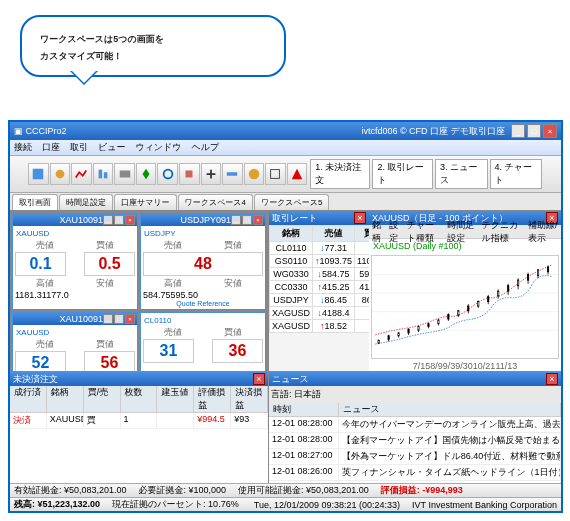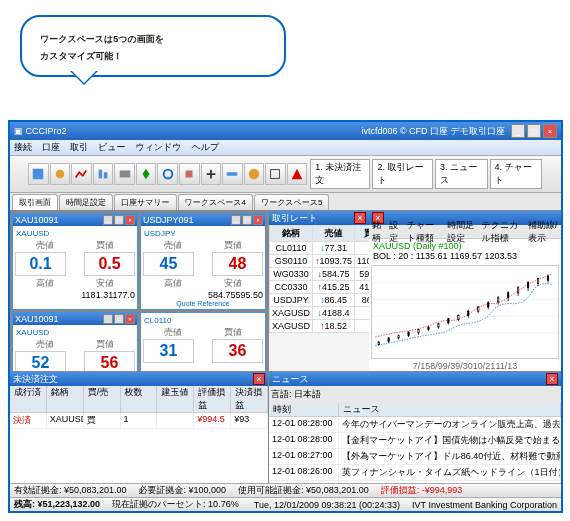--- a/index.html
+++ b/index.html
@@ -20,31 +20,31 @@
 .tbtn svg{width:14px;height:14px}
 .tabbar{background:#e8e8e8;height:18px;display:flex;align-items:flex-end;padding:0 2px;gap:1px;border-bottom:1px solid #888}
 .tab{padding:2px 6px;background:linear-gradient(#fff,#e0e0e0);border:1px solid #aaa;border-bottom:none;border-radius:3px 3px 0 0;font-size:8px}
 .tab.active{background:#fff}
 .workspace{flex:1;display:grid;grid-template-columns:258px 1fr;grid-template-rows:160px 1fr;gap:1px;background:#888;overflow:hidden}
 .panel{background:#f4f4f4;display:flex;flex-direction:column;overflow:hidden}
 .panel-hdr{background:linear-gradient(#4a90e2,#2066c0);color:#fff;height:14px;display:flex;align-items:center;justify-content:space-between;padding:0 3px;font-size:8px}
 .close-x{width:12px;height:12px;background:#e05050;color:#fff;display:flex;align-items:center;justify-content:center;border:1px solid #800}
 .quotes{display:grid;grid-template-columns:1fr 1fr;gap:2px;padding:2px;background:#888}
 .quote-box{background:#fff;border:1px solid #4a90e2;display:flex;flex-direction:column}
-.quote-hdr{background:linear-gradient(#4a90e2,#2066c0);color:#fff;height:12px;display:flex;justify-content:space-between;align-items:center;padding:0 2px;font-size:7px}
+.quote-hdr{background:linear-gradient(#4a90e2,#2066c0);color:#fff;height:12px;display:flex;justify-content:flex-end;align-items:center;padding:0 2px;font-size:7px}
 .quote-mini-btns{display:flex;gap:1px}
 .quote-mini-btns span{width:10px;height:10px;background:#ddd;border:1px solid #888;font-size:6px;display:flex;align-items:center;justify-content:center}
 .quote-mini-btns span.x{background:#e05050;color:#fff}
 .quote-body{flex:1;padding:2px}
 .sym{color:#0066cc;font-size:8px;padding:1px}
 .bidask-labels{display:flex;justify-content:space-around;font-size:7px;color:#666}
 .bidask{display:flex;gap:18px;justify-content:center}
 .price-big{flex:1;border:1px solid #ccc;text-align:center;font-size:16px;font-weight:bold;padding:2px;background:#fff}
 .sub-row{display:flex;justify-content:space-around;font-size:7px;color:#666;margin-top:1px}
-.sub-val{display:flex;justify-content:flex-end;font-size:8px}
+.sub-val{display:flex;justify-content:flex-start;font-size:8px}
 .up{color:#d00000}
 .dn{color:#0066cc}
 .rate-panel{grid-column:2;grid-row:1;display:flex;flex-direction:column}
 .rate-split{display:flex;flex:1;overflow:hidden}
 .rate-table{width:100px;overflow:auto;background:#fff;font-size:7px}
 .rate-table table{width:100%;border-collapse:collapse}
 .rate-table th,.rate-table td{border:1px solid #ddd;padding:1px 2px;text-align:center}
 .rate-table th{background:#e0e8f0}
 .arrow-up{color:#d00000}
 .arrow-dn{color:#0066cc}
@@ -56,21 +56,21 @@
 .chart-canvas svg{width:100%;height:100%}
 .btm-left{grid-column:1;grid-row:2}
 .btm-right{grid-column:2;grid-row:2}
 .list-hdr{background:#e0e8f0;display:flex;font-size:7px;border-bottom:1px solid #ccc}
 .list-hdr span{padding:0 4px;border-right:1px solid #ccc;flex:1}
 .list-body{flex:1;background:#fff;overflow:auto;font-size:7px}
 .list-row{display:flex;border-bottom:1px solid #eee}
 .list-row span{padding:1px 3px;border-right:1px solid #eee;flex:1;white-space:nowrap;overflow:hidden}
 .news-tabs{display:flex;gap:4px;padding:2px;background:#e8e8e8;font-size:7px}
 .statusbar{height:14px;background:linear-gradient(#f8f8f8,#e0e0e0);border-top:1px solid #aaa;display:flex;align-items:center;padding:0 4px;font-size:8px;gap:12px}
-.statusbar .red{color:#d00;font-weight:normal}
+.statusbar .red{color:#d00;font-weight:bold}
 .top-right-tabs{display:flex;gap:2px;font-size:7px;padding:1px}
 .top-right-tabs span{border:1px solid #aaa;padding:1px 4px;background:#fff}
 </style>
 </head>
 <body>
 
 <div class="bubble">
   <span style="white-space:pre-line">ワークスペースは5つの画面を
 カスタマイズ可能！</span>
 </div>
@@ -226,21 +226,20 @@
                 <span class="x">×</span>
               </div>
             </div>
   <div class="quote-body">
               <div class="sym">USDJPY</div>
   <div class="bidask-labels">
                 <span>売値</span>
                 <span>買値</span>
               </div>
   <div class="bidask">
-                <div class="price-big dn">45</div>
                 <div class="price-big up">48</div>
               </div>
   <div class="sub-row">
                 <span>高値</span>
                 <span>安値</span>
               </div>
   <div class="sub-val">
                 <span>584.75</span>
                 <span>595.50</span>
               </div>
@@ -337,33 +336,33 @@
                     <td>XAGUSD</td>
                     <td><span class="arrow-up">↑</span>18.52</td>
                     <td></td>
                   </tr>
                 </tbody>
               </table>
           </div>
         </div>
         <div class="chart-area">
           <div class="panel-hdr">
+            <span>XAUUSD（日足 - 100 ポイント）</span>
             <span class="close-x">×</span>
           </div>
           <div class="chart-toolbar">
             <span>銘柄</span>
             <span>設定</span>
             <span>チャート種類</span>
             <span>時間足設定</span>
             <span>テクニカル指標</span>
             <span>補助線/表示</span>
           </div>
           <div class="chart-info">
             <span class="g">XAUUSD (Daily #100)</span><br>
-            <span>BOL : 20 : 1135.61 1169.57 1203.53</span>
           </div>
           <div class="chart-canvas">
             <svg viewBox="0 0 280 110" preserveAspectRatio="none">
               <g stroke="#eee">
                 <line x1="0" y1="20" x2="280" y2="20"></line>
                   <line x1="0" y1="40" x2="280" y2="40"></line>
                 <line x1="0" y1="60" x2="280" y2="60"></line>
                   <line x1="0" y1="80" x2="280" y2="80"></line>
               </g>
               <path d="M5 85 Q30 80 50 78 T90 70 T120 65 T150 55 T180 45 T210 35 T240 20 T270 10" stroke="#d00" fill="none" stroke-width="1" stroke-dasharray="2"></path>

